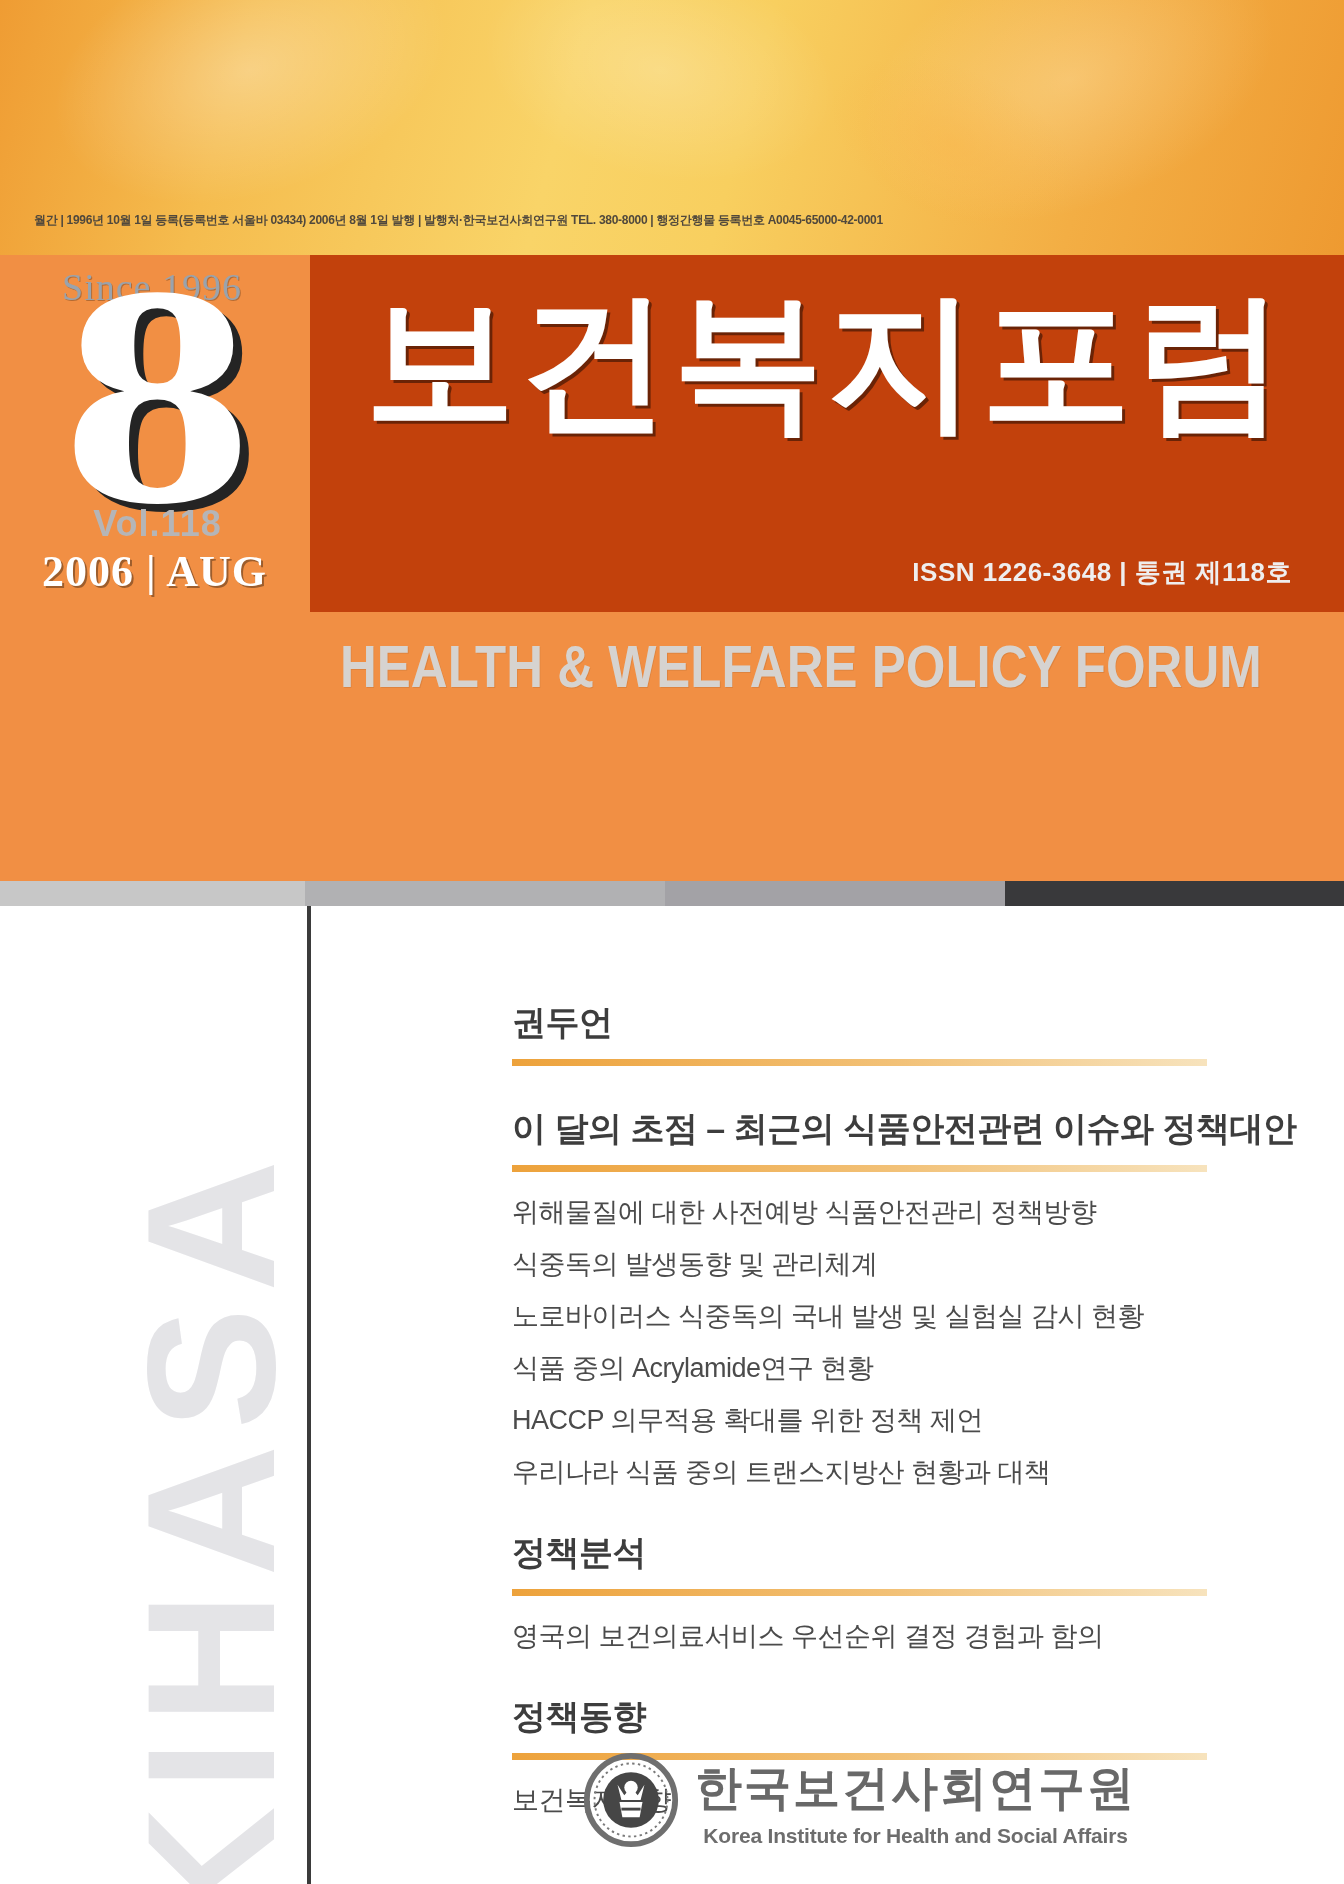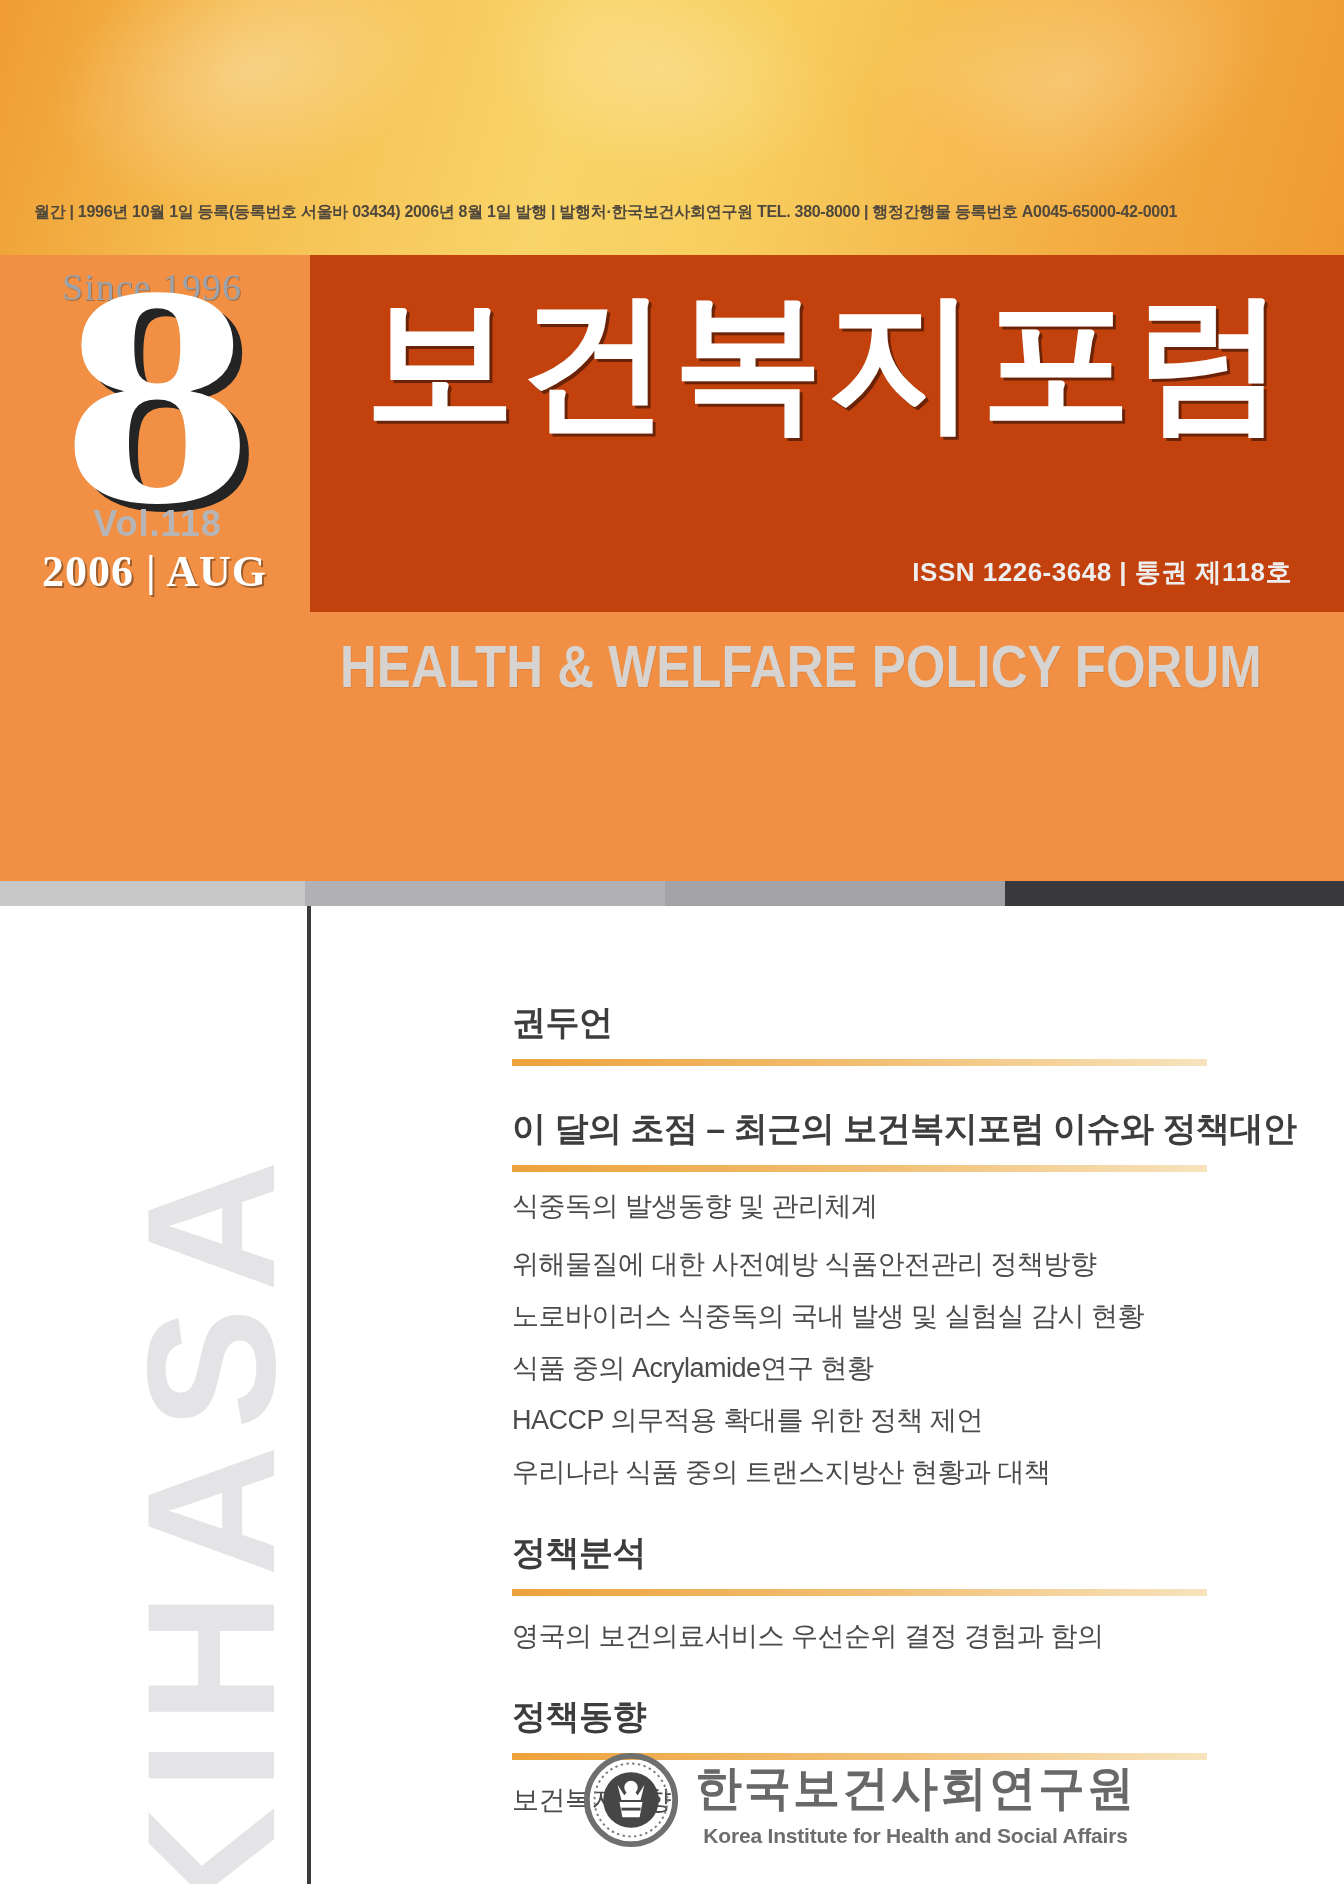--- a/index.html
+++ b/index.html
@@ -13,22 +13,22 @@
     position:absolute;left:0;top:0;width:1344px;height:255px;
     background:linear-gradient(105deg,#ef9c33 0%,#f5bc4e 18%,#f9d468 42%,#f8cf5f 55%,#f3ae44 80%,#ee9a31 100%);
     overflow:hidden;
   }
   .leaf{position:absolute;border-radius:50%;pointer-events:none;}
   .leaf.l1{left:40px;top:-60px;width:420px;height:260px;background:radial-gradient(ellipse at center,rgba(255,255,255,.30),rgba(255,255,255,0) 68%);transform:rotate(-18deg);}
   .leaf.l2{left:480px;top:-40px;width:360px;height:220px;background:radial-gradient(ellipse at center,rgba(255,255,255,.22),rgba(255,255,255,0) 70%);transform:rotate(12deg);}
   .leaf.l3{right:60px;top:-50px;width:430px;height:260px;background:radial-gradient(ellipse at center,rgba(255,235,190,.35),rgba(255,255,255,0) 70%);transform:rotate(-20deg);}
   .leaf.l4{right:260px;top:70px;width:260px;height:150px;background:radial-gradient(ellipse at center,rgba(250,180,70,.45),rgba(255,255,255,0) 72%);transform:rotate(25deg);}
   .top-info{
-    position:absolute;left:34px;top:202px;width:1300px;
-    font-size:16px;font-weight:600;color:#50483c;letter-spacing:-.3px;white-space:nowrap;
+    position:absolute;left:34px;top:212px;width:1300px;
+    font-size:12px;font-weight:600;color:#50483c;letter-spacing:-.3px;white-space:nowrap;
   }
   
   .orange-band{
     position:absolute;left:0;top:255px;width:1344px;height:626px;
     background:#f18f44;
   }
   .black-box{
     position:absolute;left:310px;top:255px;width:1034px;height:357px;
     background:#c2410c;
   }
@@ -153,24 +153,24 @@
 <div class="watermark">KIHASA</div>
 
 <div class="toc">
 
   <div class="toc-section">
     <div class="toc-heading">권두언</div>
     <div class="gold-rule"></div>
   </div>
 
   <div class="toc-section">
-    <div class="toc-heading">이 달의 초점 – 최근의 보건복지포럼 이슈와 정책대안</div>
-    <div class="gold-rule"></div>
+    <div class="toc-heading">이 달의 초점 – 최근의 식품안전관련 이슈와 정책대안</div>
+    <div class="gold-rule"></div>
+    <div class="toc-item first-item">위해물질에 대한 사전예방 식품안전관리 정책방향</div>
     <div class="toc-item">식중독의 발생동향 및 관리체계</div>
-    <div class="toc-item first-item">위해물질에 대한 사전예방 식품안전관리 정책방향</div>
     <div class="toc-item">노로바이러스 식중독의 국내 발생 및 실험실 감시 현황</div>
     <div class="toc-item">식품 중의 Acrylamide연구 현황</div>
     <div class="toc-item">HACCP 의무적용 확대를 위한 정책 제언</div>
     <div class="toc-item">우리나라 식품 중의 트랜스지방산 현황과 대책</div>
   </div>
 
   <div class="toc-section">
     <div class="toc-heading">정책분석</div>
     <div class="gold-rule"></div>
     <div class="toc-item first-item">영국의 보건의료서비스 우선순위 결정 경험과 함의</div>

